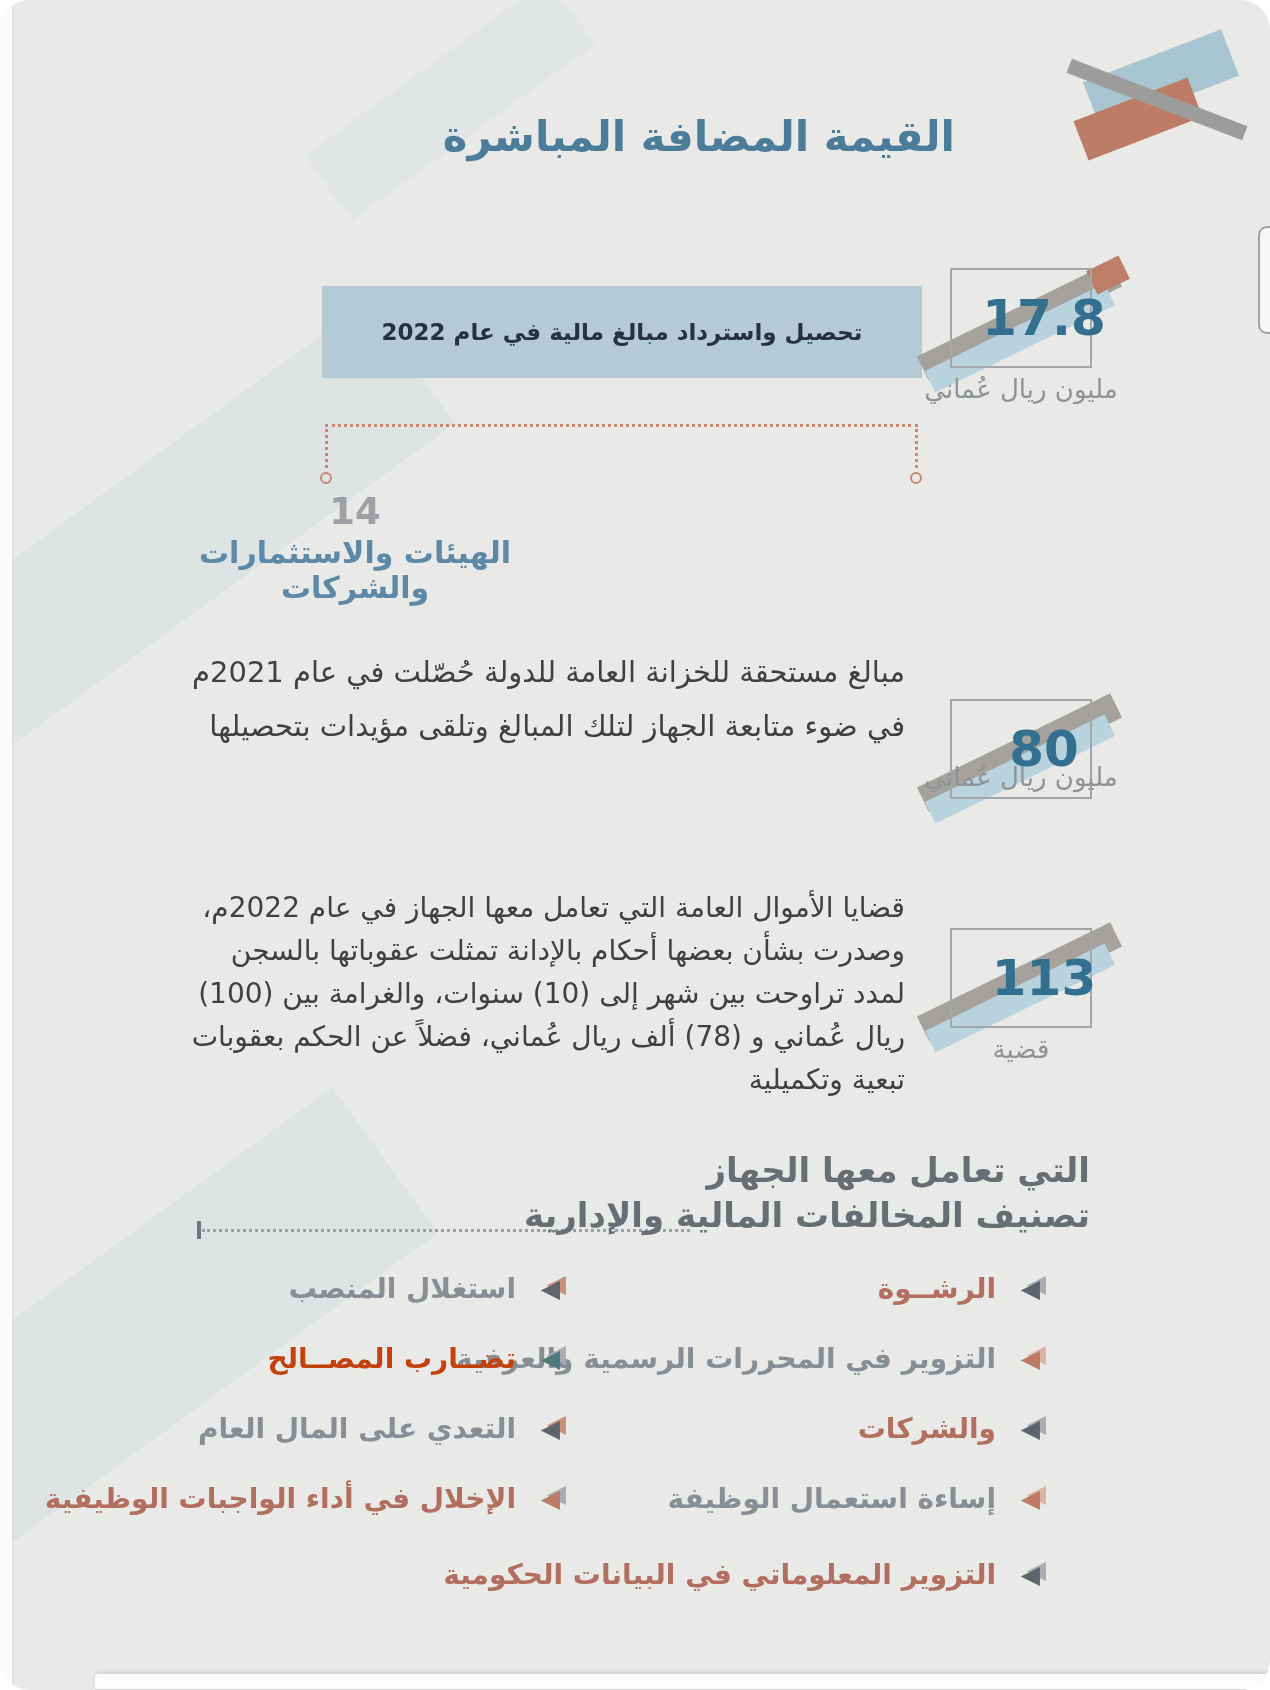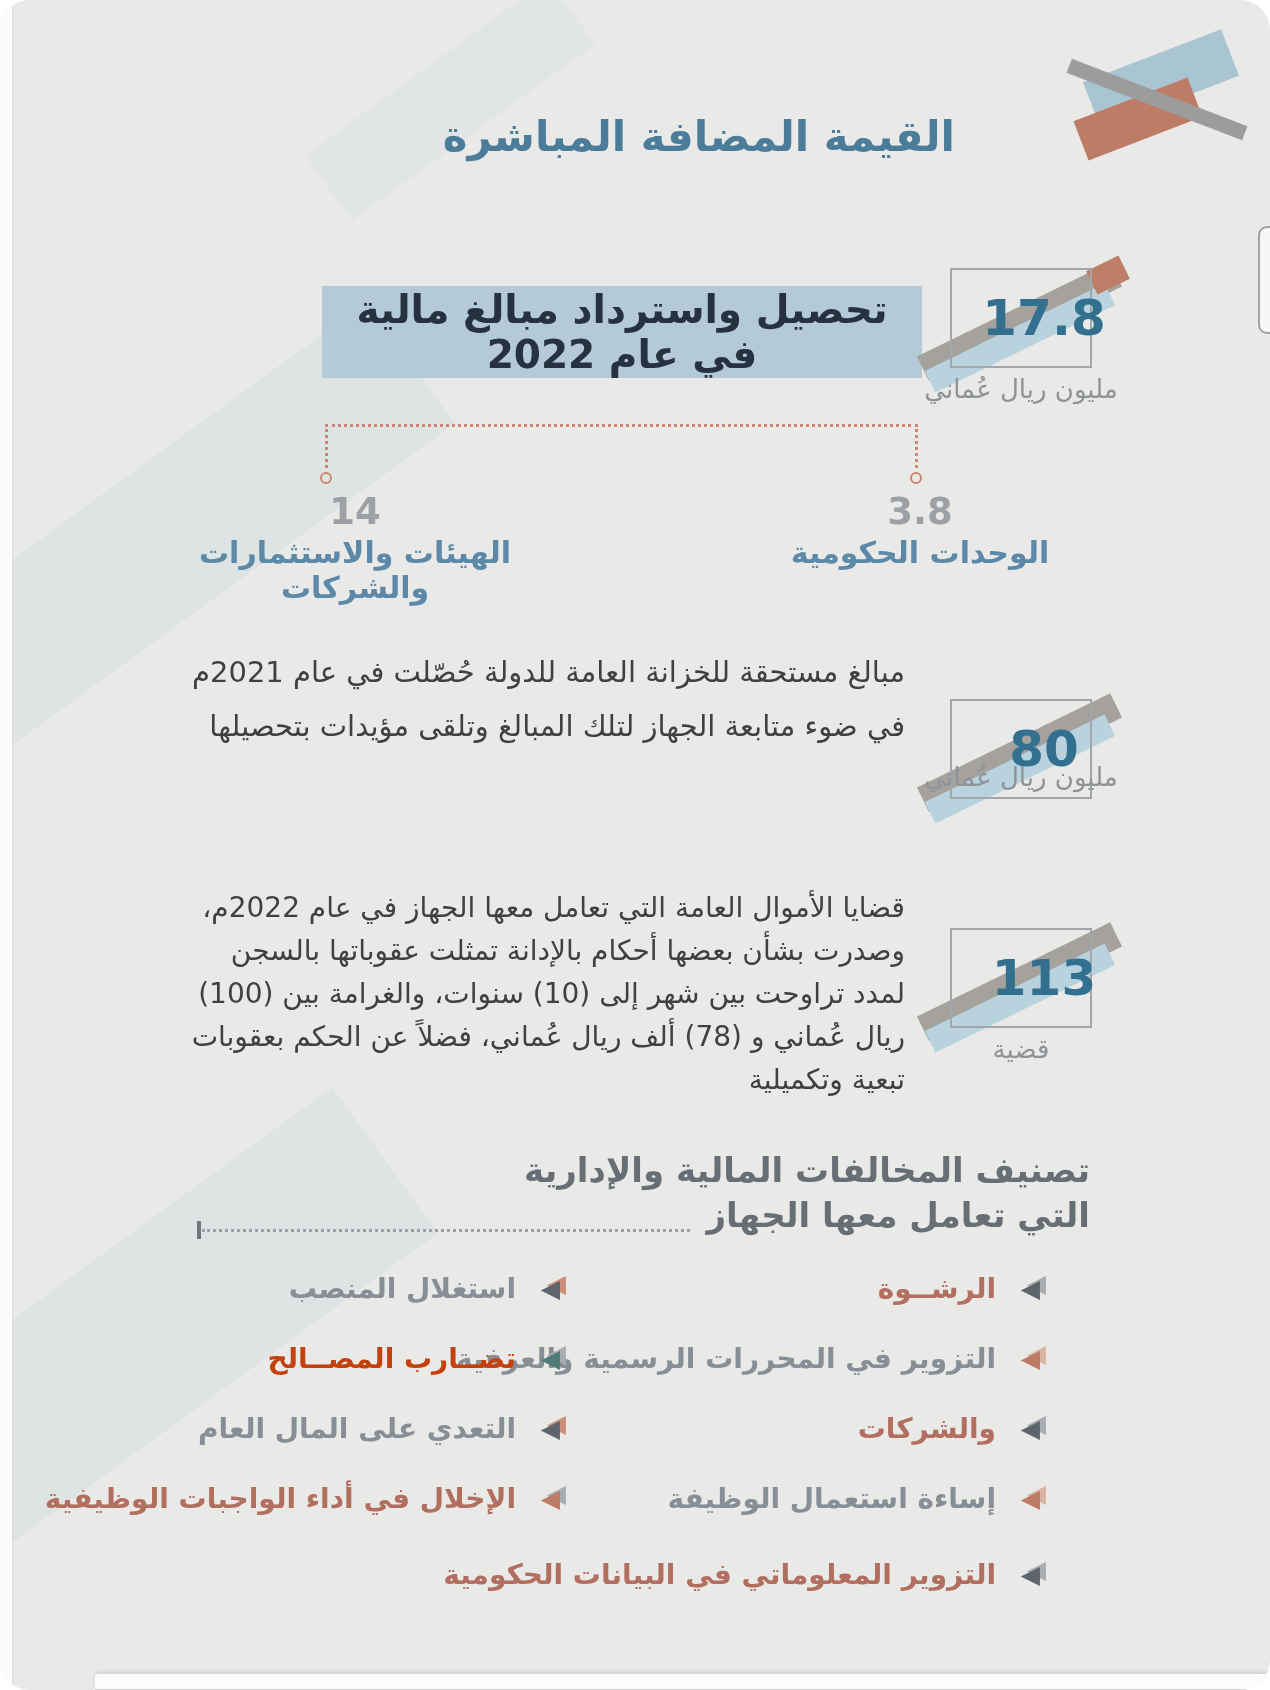--- a/index.html
+++ b/index.html
@@ -17,21 +17,21 @@
   
   .logo { position:absolute; left:1085px; top:32px; width:140px; height:140px; z-index:2; }
   .logo .band-blue { position:absolute; left:2px; top:22px; width:148px; height:50px; background:#a8c5d1; transform:rotate(-21deg); }
   .logo .band-salmon { position:absolute; left:-8px; top:66px; width:122px; height:42px; background:#bd7c66; transform:rotate(-21deg); }
   .logo .band-gray { position:absolute; left:-22px; top:60px; width:188px; height:15px; background:#9c9c9a; transform:rotate(21deg); z-index:2; }
 
   .title { position:absolute; right:315px; top:112px; font-size:42px; font-weight:bold; color:#4b7d9b; z-index:2; }
 
   .scroll-tab { position:absolute; left:1258px; top:226px; width:28px; height:108px; background:#f6f6f4; border:2px solid #a3a3a1; border-radius:9px; z-index:5; }
 
-  .info-box { position:absolute; left:322px; top:286px; width:600px; height:92px; background:#b4cbd7; display:flex; align-items:center; justify-content:center; font-size:39px; font-weight:600; color:#273241; z-index:2; text-align:center; }
+  .info-box { position:absolute; left:322px; top:286px; width:600px; height:92px; background:#b4cbd7; display:flex; align-items:center; justify-content:center; font-size:23px; font-weight:600; color:#273241; z-index:2; text-align:center; }
 
   
   .badge { position:absolute; width:142px; height:100px; z-index:2;padding-left:46px; }
   .badge .frame { position:absolute; left:0; top:0; width:100%; height:100%; border:2px solid #a2a7ab; }
   .badge .rb-gray { position:absolute; left:-38px; top:40px; width:215px; height:27px; background:#a5a29d; transform:rotate(-26deg); }
   .badge .rb-blue { position:absolute; left:-30px; top:58px; width:200px; height:24px; background:#b9d3de; transform:rotate(-26deg); }
   .badge .rb-tip { position:absolute; right:-34px; top:-6px; width:36px; height:26px; background:#bd7f68; transform:rotate(-26deg); }
   .badge .num { position:relative; z-index:2; width:100%; height:100%; display:flex; align-items:center; justify-content:center; font-size:50px; font-weight:bold; color:#336f8f; }
   .badge-1 { left:950px; top:268px; }
   .badge-2 { left:950px; top:655px;margin-top:44px; }
@@ -113,24 +113,20 @@
     <div class="num">17.8</div>
   </div>
   <div class="badge-unit unit-1">مليون ريال عُماني</div>
 
   <div class="bracket-h"></div>
   <div class="bracket-v v-left"></div>
   <div class="bracket-v v-right"></div>
   <div class="bracket-dot dot-left"></div>
   <div class="bracket-dot dot-right"></div>
 
-  <div class="stat stat-right">
-    <div class="v">3.8</div>
-    <div class="l">الوحدات الحكومية</div>
-  </div>
   <div class="stat stat-left">
     <div class="v">14</div>
     <div class="l">الهيئات والاستثمارات والشركات</div>
   </div>
 
   <div class="badge badge-2">
     <div class="rb-gray"></div>
     <div class="rb-blue"></div>
     <div class="frame"></div>
     <div class="num">80</div>
@@ -141,22 +137,22 @@
   <div class="badge badge-3">
     <div class="rb-gray"></div>
     <div class="rb-blue"></div>
     <div class="frame"></div>
     <div class="num">113</div>
   </div>
   <div class="badge-unit unit-3">قضية</div>
   <p class="para para-113">قضايا الأموال العامة التي تعامل معها الجهاز في عام 2022م، وصدرت بشأن بعضها أحكام بالإدانة تمثلت عقوباتها بالسجن لمدد تراوحت بين شهر إلى (10) سنوات، والغرامة بين (100) ريال عُماني و (78) ألف ريال عُماني، فضلاً عن الحكم بعقوبات تبعية وتكميلية</p>
 
   <div class="vio-heading">
+    <div>التي تعامل معها الجهاز</div>
     <div>تصنيف المخالفات المالية والإدارية</div>
-    <div>التي تعامل معها الجهاز</div>
   </div>
   <div class="leader"></div>
   <div class="leader-tick"></div>
 
   <div class="vio-item vr-0">
     <span class="arrow">
       <span class="back" style="color: rgb(169, 173, 177);">◀</span>
       <span class="front" style="color: rgb(93, 100, 107);">◀</span>
     </span>
     <span class="vio-label" style="color: rgb(178, 110, 94);">الرشــوة</span>

